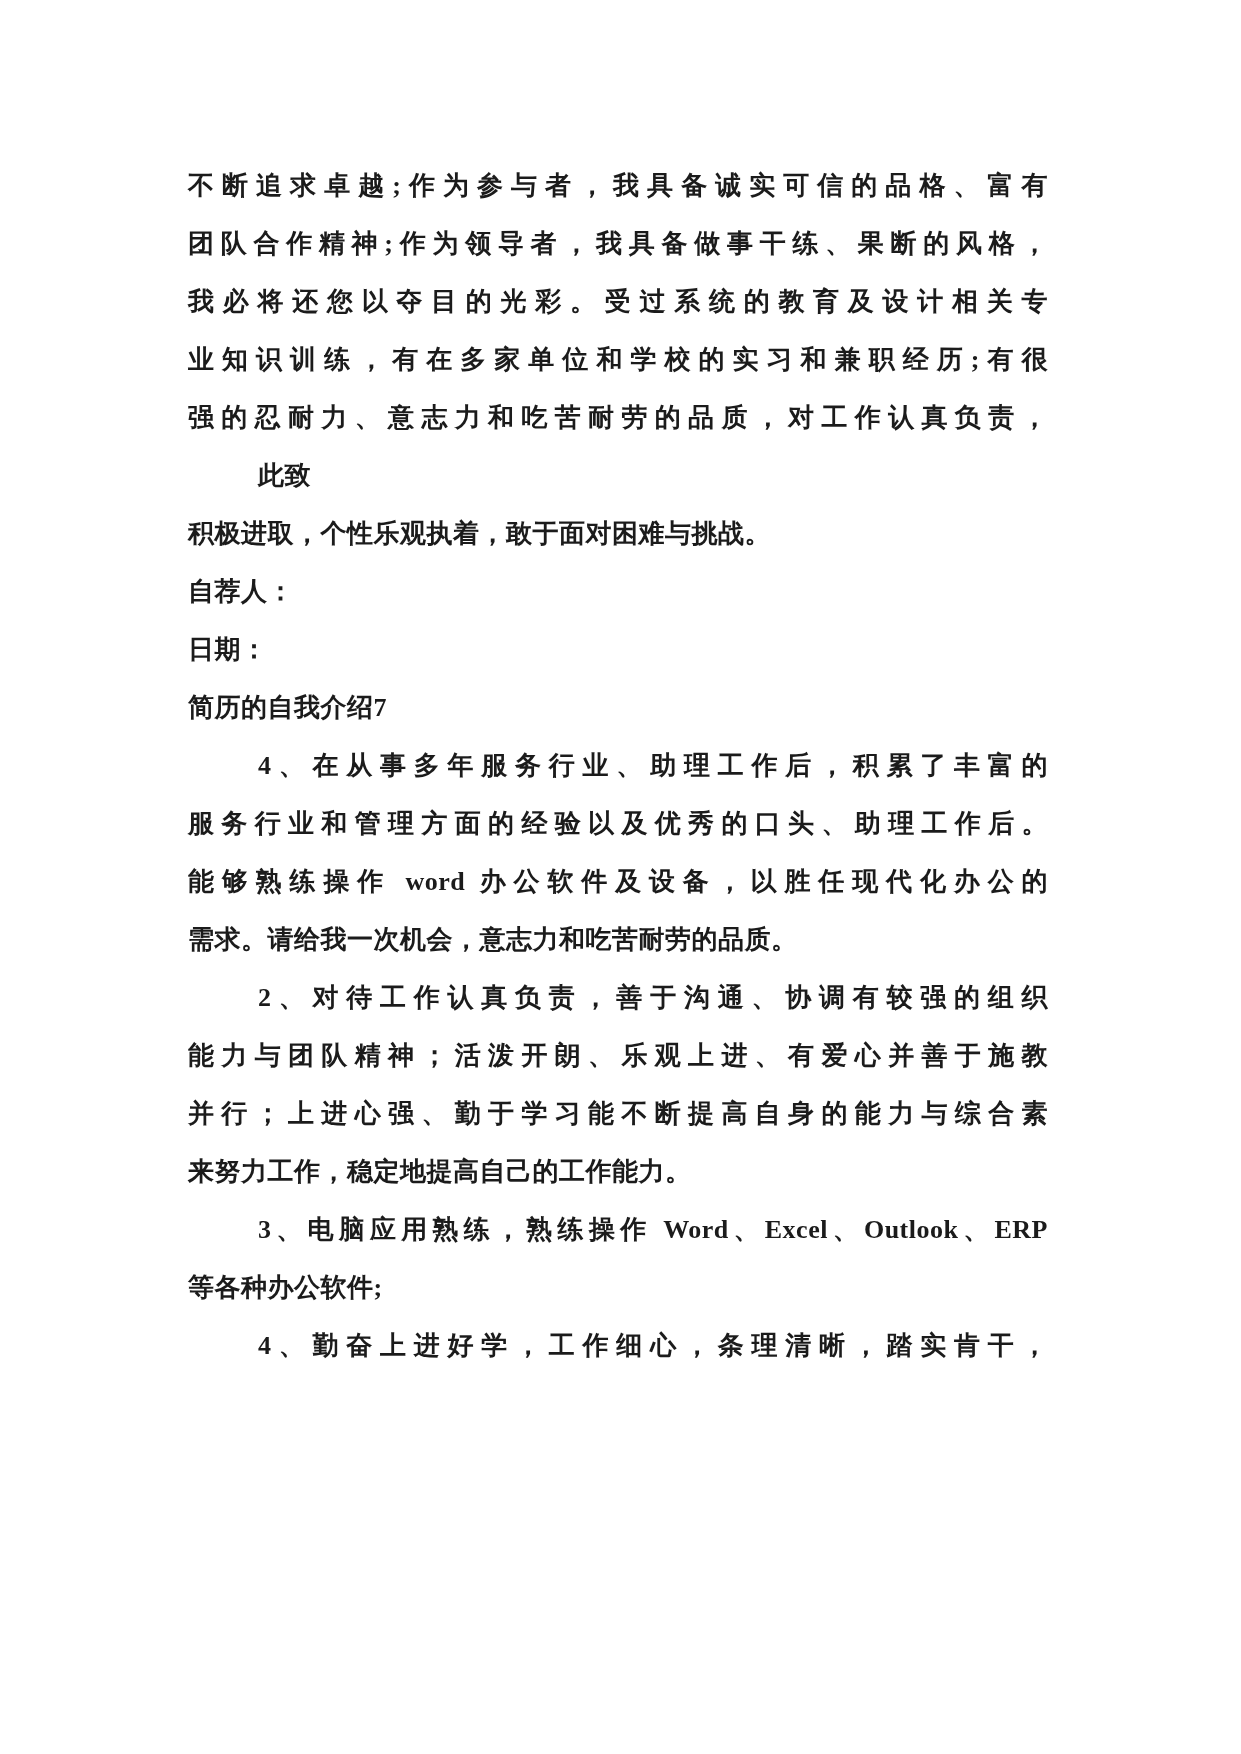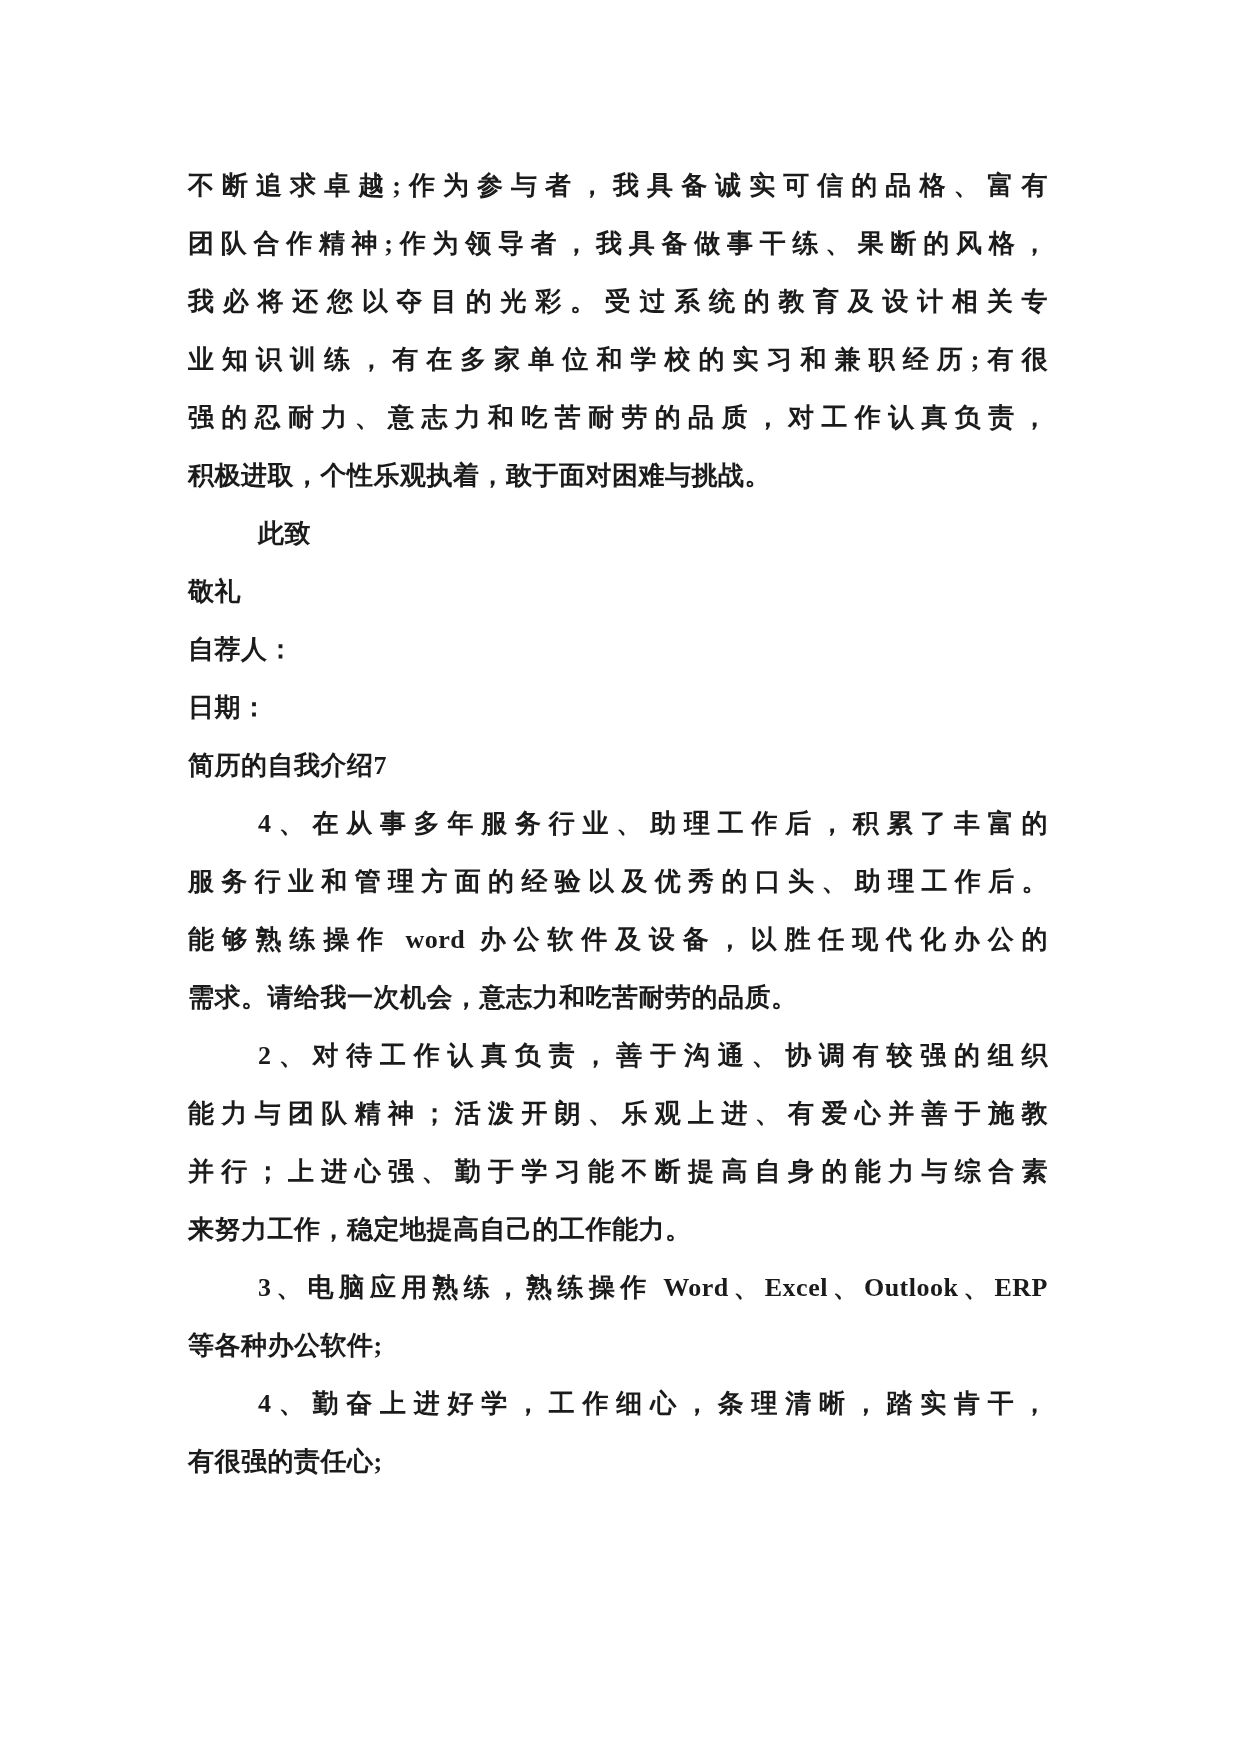--- a/index.html
+++ b/index.html
@@ -48,32 +48,30 @@
 </head>
 <body>
 
 <div class="page">
   <div class="doc-text" style="color: rgb(27, 27, 27);">
       <div class="line justify">不断追求卓越;作为参与者，我具备诚实可信的品格、富有</div>
       <div class="line justify">团队合作精神;作为领导者，我具备做事干练、果断的风格，</div>
       <div class="line justify">我必将还您以夺目的光彩。受过系统的教育及设计相关专</div>
       <div class="line justify">业知识训练，有在多家单位和学校的实习和兼职经历;有很</div>
       <div class="line justify">强的忍耐力、意志力和吃苦耐劳的品质，对工作认真负责，</div>
+      <div class="line indent">此致</div>
       <div class="line">积极进取，个性乐观执着，敢于面对困难与挑战。</div>
-      <div class="line indent">此致</div>
-      <div class="line">敬礼</div>
       <div class="line">自荐人：</div>
       <div class="line">日期：</div>
       <div class="line">简历的自我介绍7</div>
       <div class="line justify indent">4、在从事多年服务行业、助理工作后，积累了丰富的</div>
       <div class="line justify">服务行业和管理方面的经验以及优秀的口头、助理工作后。</div>
       <div class="line justify">能够熟练操作 word 办公软件及设备，以胜任现代化办公的</div>
       <div class="line">需求。请给我一次机会，意志力和吃苦耐劳的品质。</div>
       <div class="line justify indent">2、对待工作认真负责，善于沟通、协调有较强的组织</div>
       <div class="line justify">能力与团队精神；活泼开朗、乐观上进、有爱心并善于施教</div>
       <div class="line justify">并行；上进心强、勤于学习能不断提高自身的能力与综合素</div>
       <div class="line">来努力工作，稳定地提高自己的工作能力。</div>
       <div class="line justify indent">3、电脑应用熟练，熟练操作 Word、Excel、Outlook、ERP</div>
       <div class="line">等各种办公软件;</div>
       <div class="line justify indent">4、勤奋上进好学，工作细心，条理清晰，踏实肯干，</div>
-      <div class="line">有很强的责任心;</div>
     </div>
 </div>
 
 </body></html>

